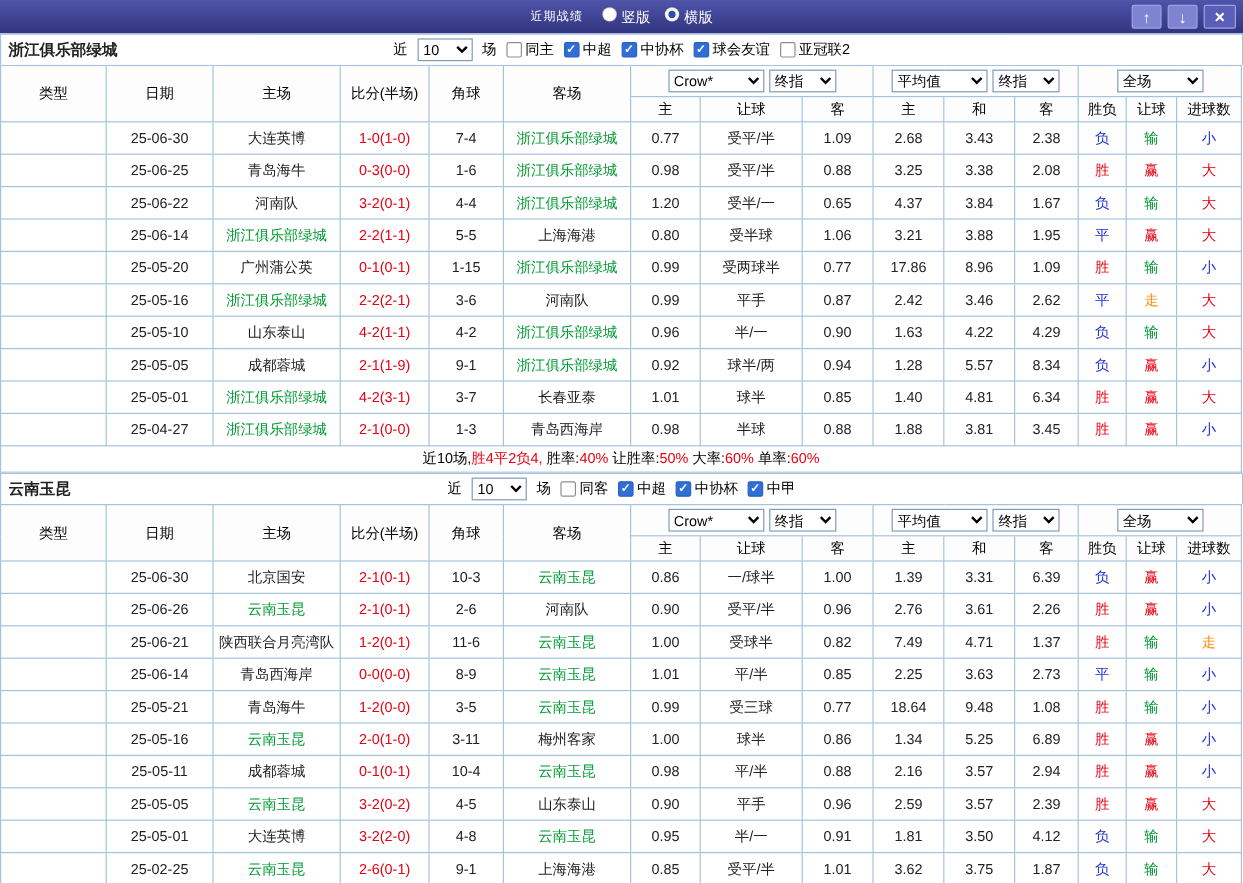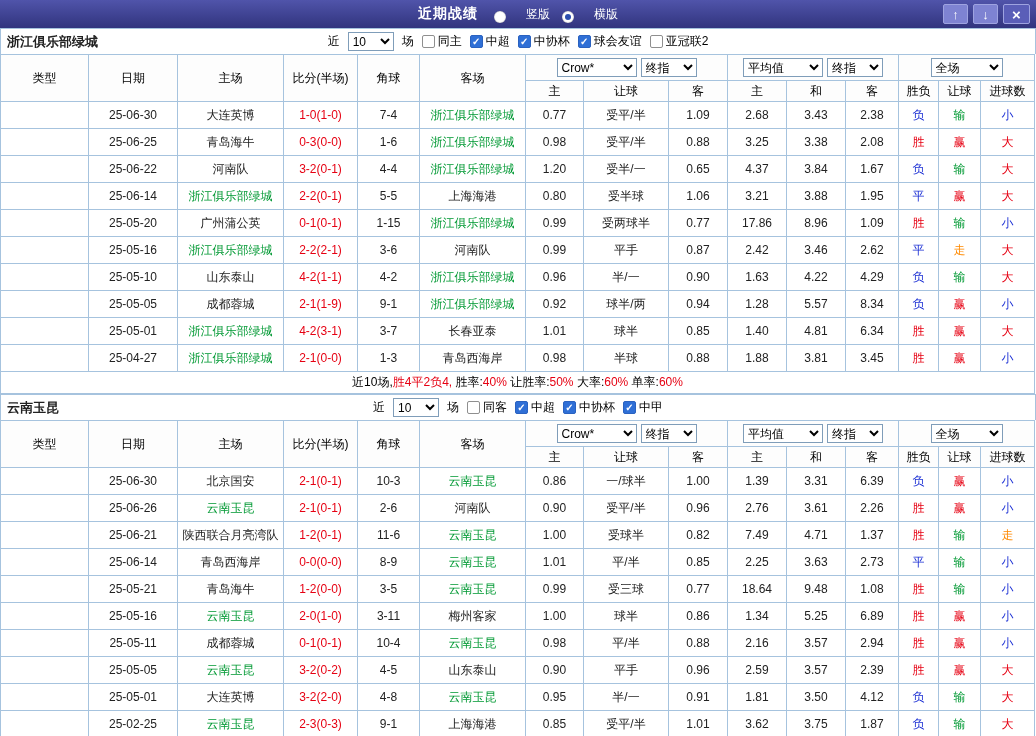--- a/index.html
+++ b/index.html
@@ -2,22 +2,22 @@
 <html style="--red: #e60012; --green: #009933; --blue: #1b2fd4; --orange: #ff8a00; --team-green: #009933; --league-super: #2b5bd7; --league-cup: #5493d6; --border: #a6c3de;"><head>
 <meta charset="utf-8">
 <style>
   html,body{margin:0;padding:0}
   body{width:1036px;background:#fff;font-family:"Liberation Sans",sans-serif;font-size:12px;color:#222}
   .page{width:1036px;overflow:hidden}
 
   
   .titlebar{height:28px;background:linear-gradient(180deg,#5054aa,#31347e);display:flex;align-items:center;justify-content:center;position:relative;color:#fff}
   .tb-center{display:flex;align-items:center;gap:16px}
-  .tb-title{font-size:14px;font-weight:bold;letter-spacing:1px}
-  .radio-wrap{display:inline-flex;align-items:flex-end;gap:20px;cursor:pointer}
+  .tb-title{font-size:10px;font-weight:normal;letter-spacing:1px}
+  .radio-wrap{display:inline-flex;align-items:flex-start;gap:4px;cursor:pointer}
   .radio{width:12px;height:12px;border-radius:50%;background:#fff;display:inline-block;position:relative;box-shadow:inset 0 0 1px #556}
   .radio.sel::after{content:"";position:absolute;left:3px;top:3px;width:6px;height:6px;border-radius:50%;background:#2c4fae}
   .radio-label{font-size:12px;color:#fff}
   .tb-buttons{position:absolute;right:6px;top:4px;display:flex;gap:5px}
   .tb-btn{width:25px;height:20px;border:1px solid #9ea3e0;background:#7e83d2;color:#fff;font-size:13px;font-weight:bold;line-height:17px;text-align:center;padding:0;cursor:pointer;border-radius:2px;font-family:inherit}
   .tb-btn.close{background:#5a5eb8;font-size:15px;width:27px}
 
   
   .sec-top{height:25px;position:relative;border:1px solid var(--border,#a6c3de);border-bottom:none;background:#fff}
   .sec-title{position:absolute;left:6px;top:0;height:25px;line-height:25px;font-size:13px;font-weight:bold;z-index:2}
@@ -196,21 +196,21 @@
               <td>3.84</td>
               <td>1.67</td>
               <td class="c-b">负</td>
               <td class="c-g">输</td>
               <td class="c-r">大</td>
             </tr>
             <tr>
               <td class="lg-super">中超</td>
               <td>25-06-14</td>
               <td class="team-focus">浙江俱乐部绿城</td>
-              <td class="score">2-2(0-1)</td>
+              <td class="score">2-2(1-1)</td>
               <td>5-5</td>
               <td class="">上海海港</td>
               <td>0.80</td>
               <td>受半球</td>
               <td>1.06</td>
               <td>3.21</td>
               <td>3.88</td>
               <td>1.95</td>
               <td class="c-b">平</td>
               <td class="c-r">赢</td>
@@ -542,21 +542,21 @@
               <td>3.50</td>
               <td>4.12</td>
               <td class="c-b">负</td>
               <td class="c-g">输</td>
               <td class="c-r">大</td>
             </tr>
             <tr>
               <td class="lg-super">中超</td>
               <td>25-02-25</td>
               <td class="team-focus">云南玉昆</td>
-              <td class="score">2-3(0-3)</td>
+              <td class="score">2-6(0-1)</td>
               <td>9-1</td>
               <td class="">上海海港</td>
               <td>0.85</td>
               <td>受平/半</td>
               <td>1.01</td>
               <td>3.62</td>
               <td>3.75</td>
               <td>1.87</td>
               <td class="c-b">负</td>
               <td class="c-g">输</td>

